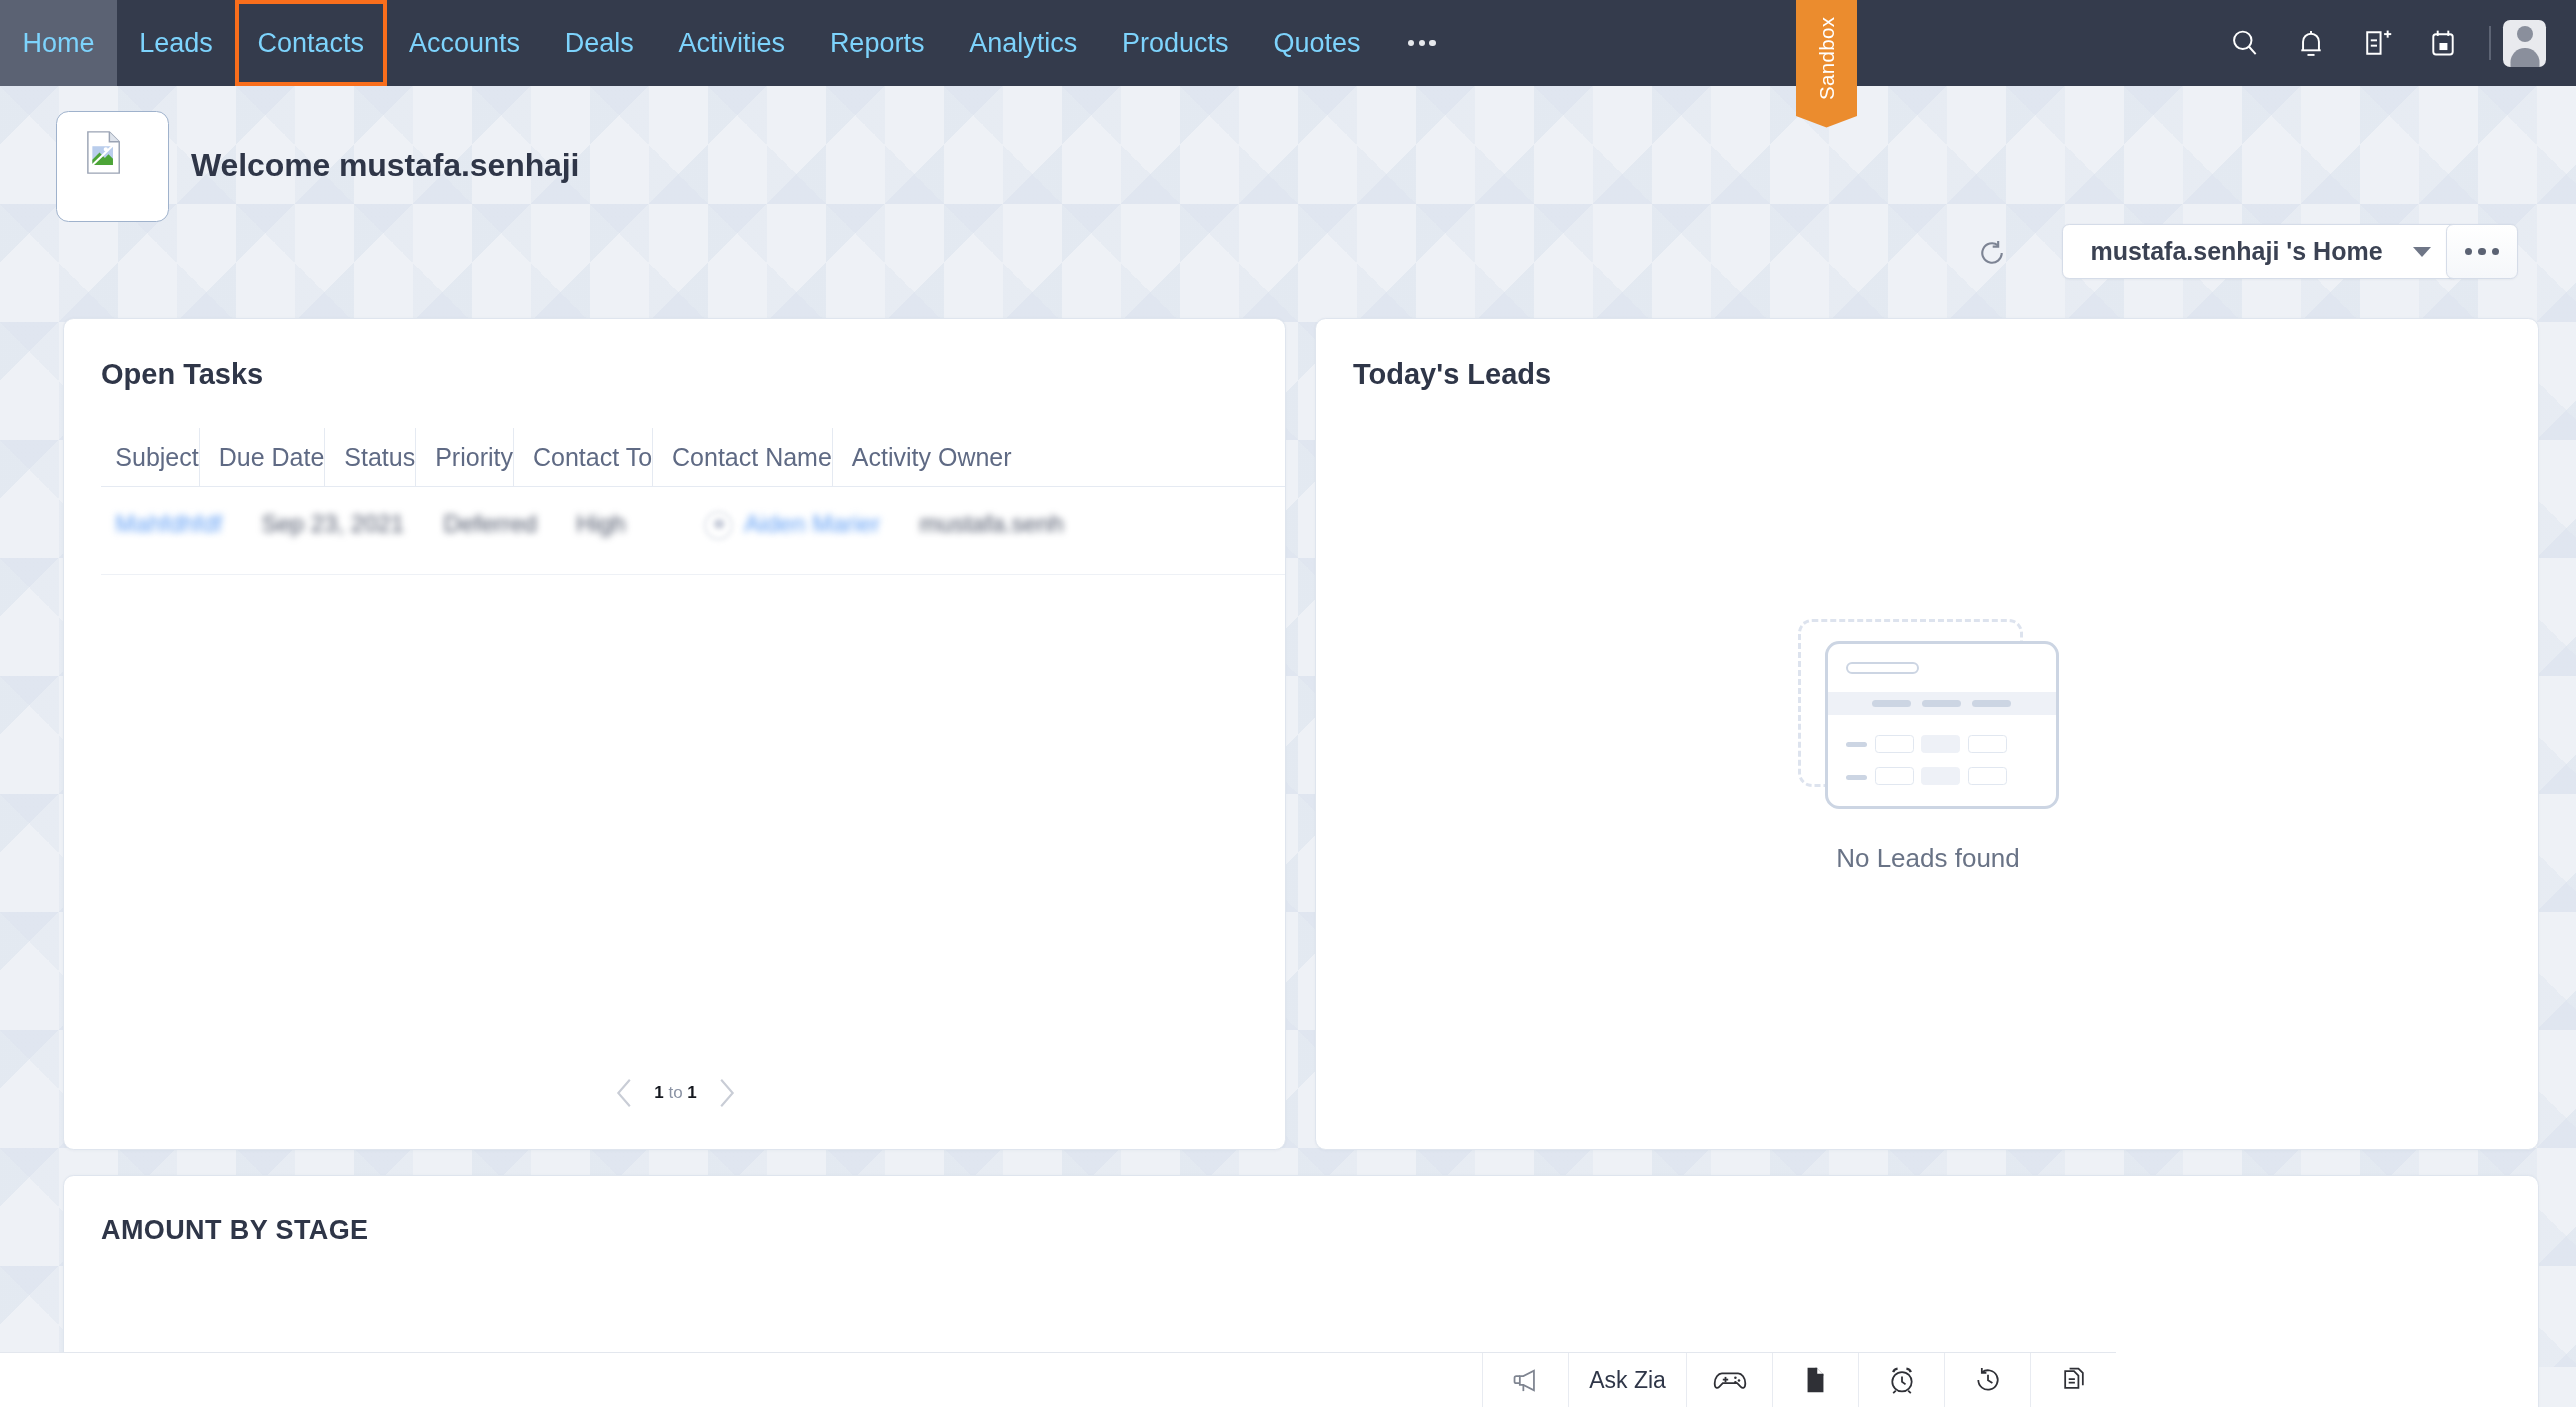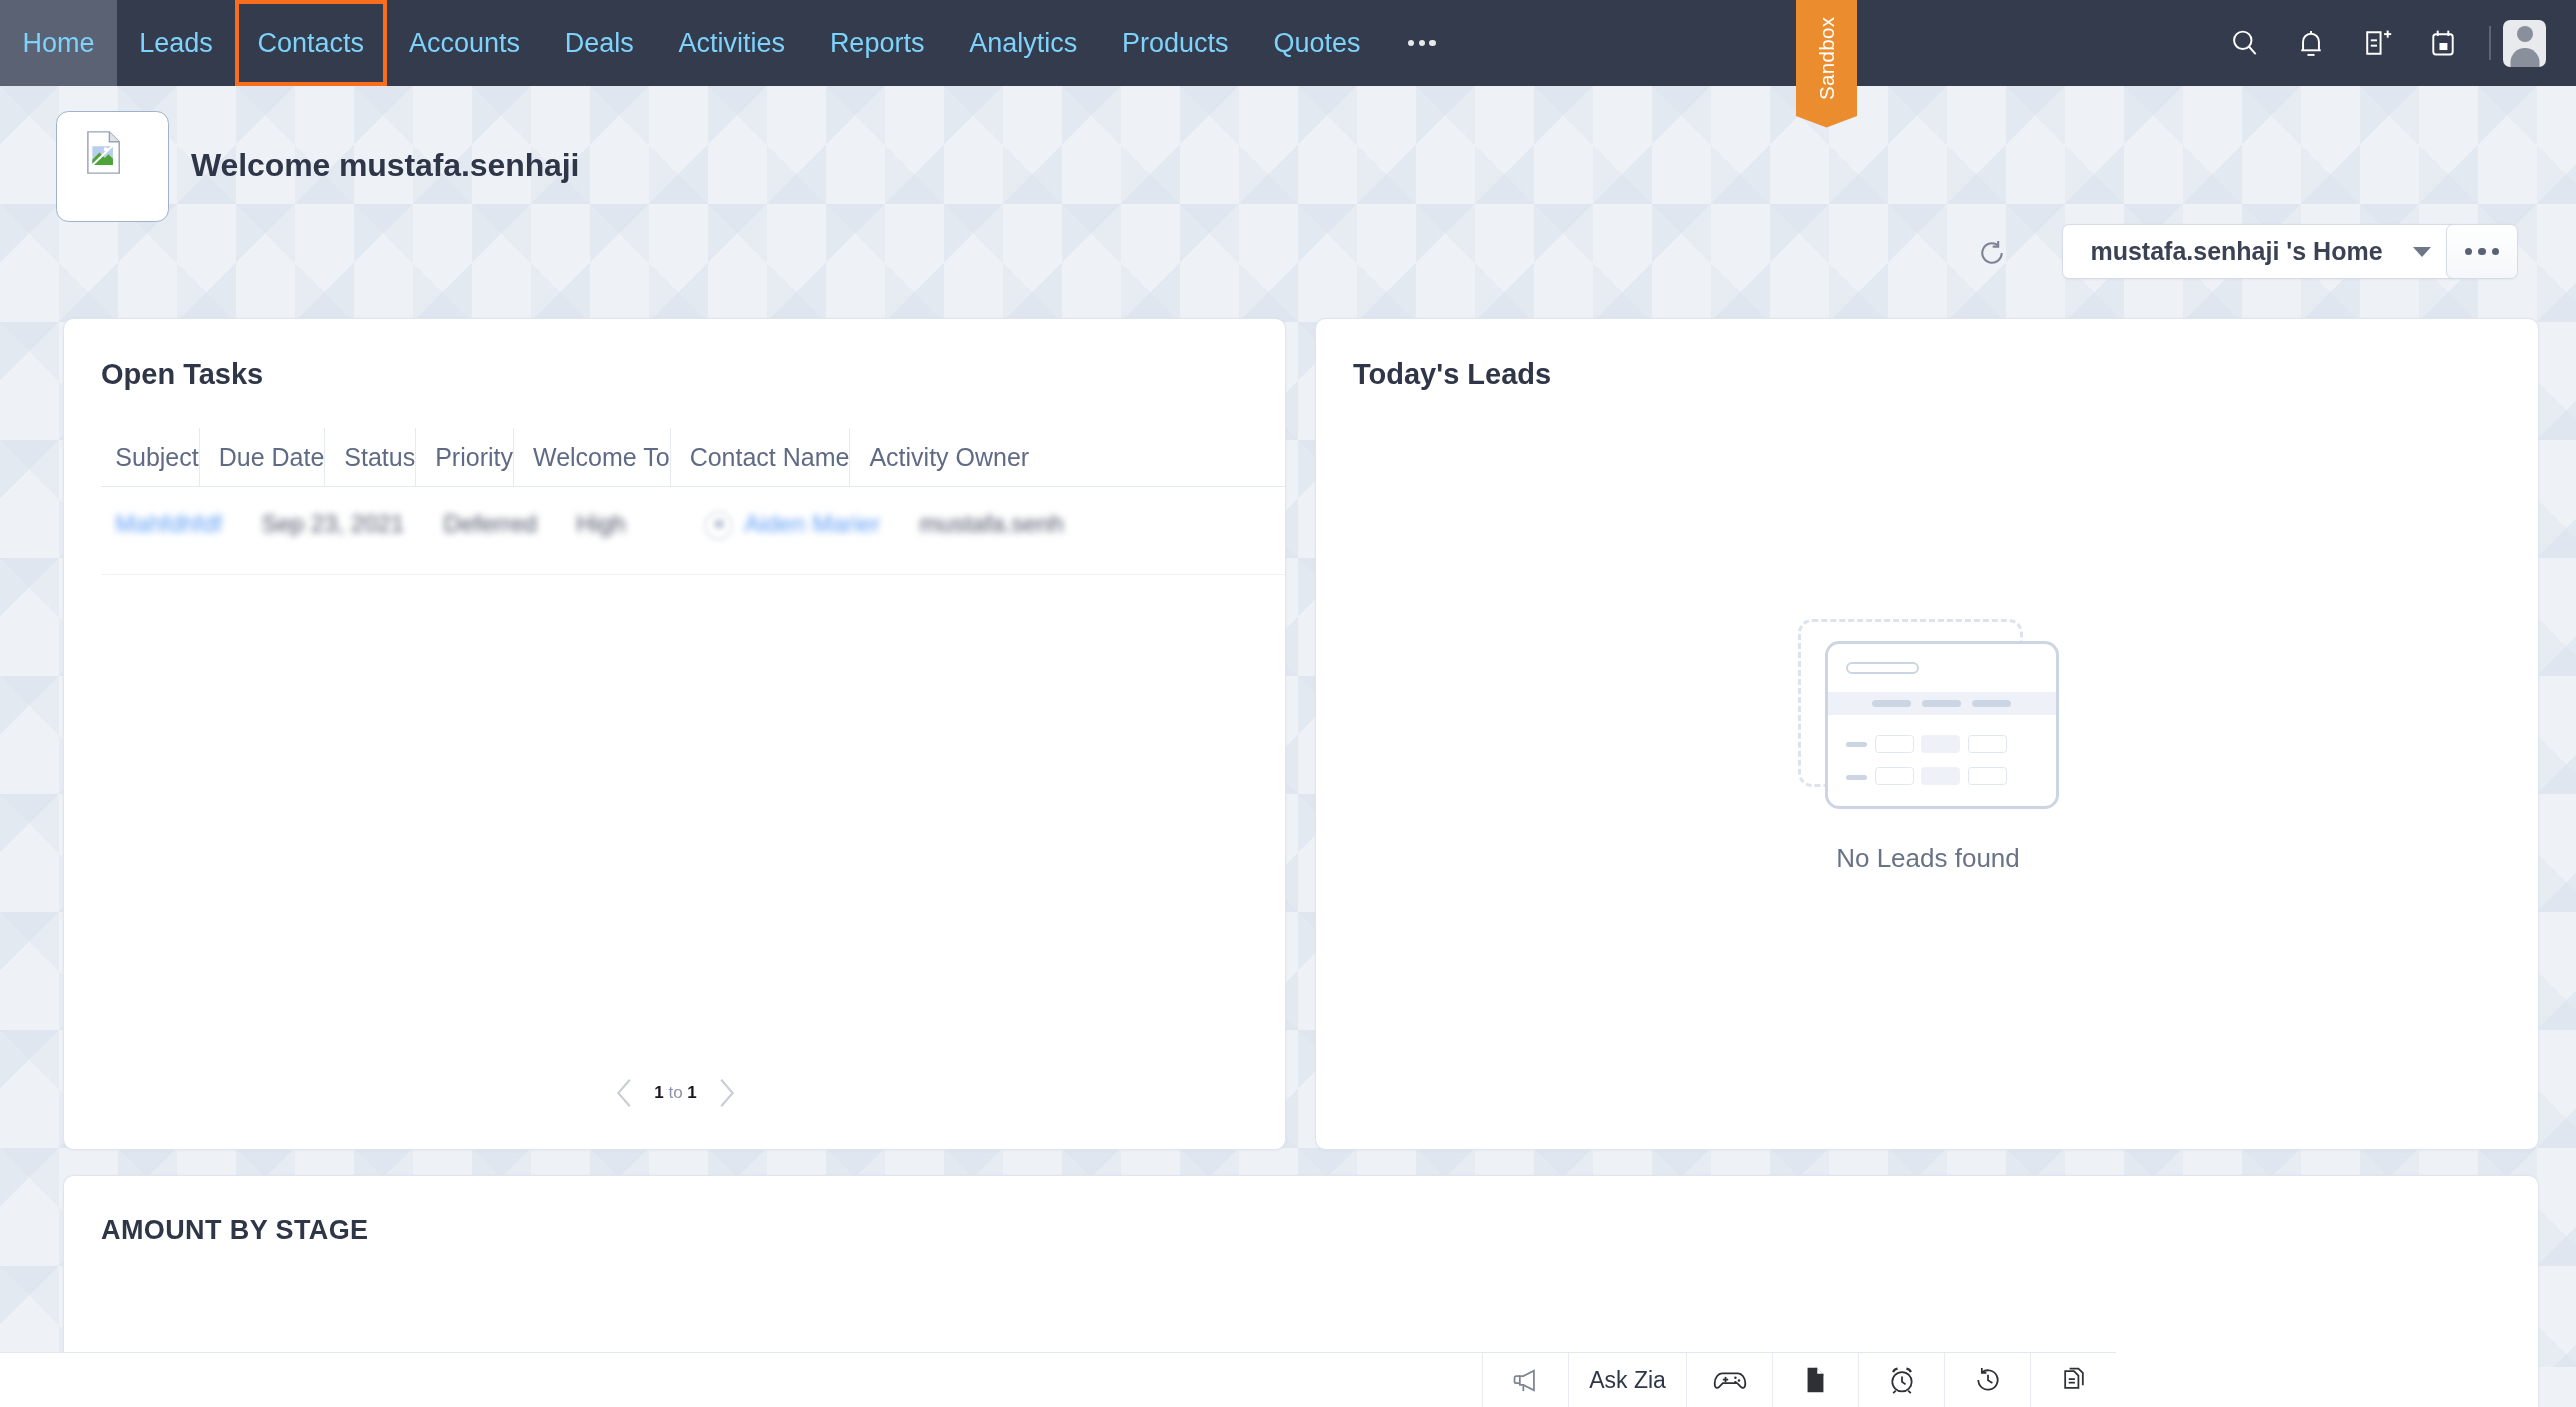--- a/index.html
+++ b/index.html
@@ -427,21 +427,21 @@
 
   <div class="card" id="card-tasks">
     <div class="card-title">Open Tasks</div>
 
     <div id="task-table">
       <div id="task-head">
         <div class="th w-sub">Subject</div>
         <div class="th w-due">Due Date</div>
         <div class="th w-sta">Status</div>
         <div class="th w-pri">Priority</div>
-        <div class="th w-rel">Welcome To</div>
+        <div class="th w-rel">Contact To</div>
         <div class="th w-con">Contact Name</div>
         <div class="th w-own">Activity Owner</div>
       </div>
 
       <div id="task-row">
         <div class="td w-sub">
           <span class="blur-link">Mahfdhfdf</span>
         </div>
         <div class="td w-due">
           <span class="blur-txt">Sep 23, 2021</span>

